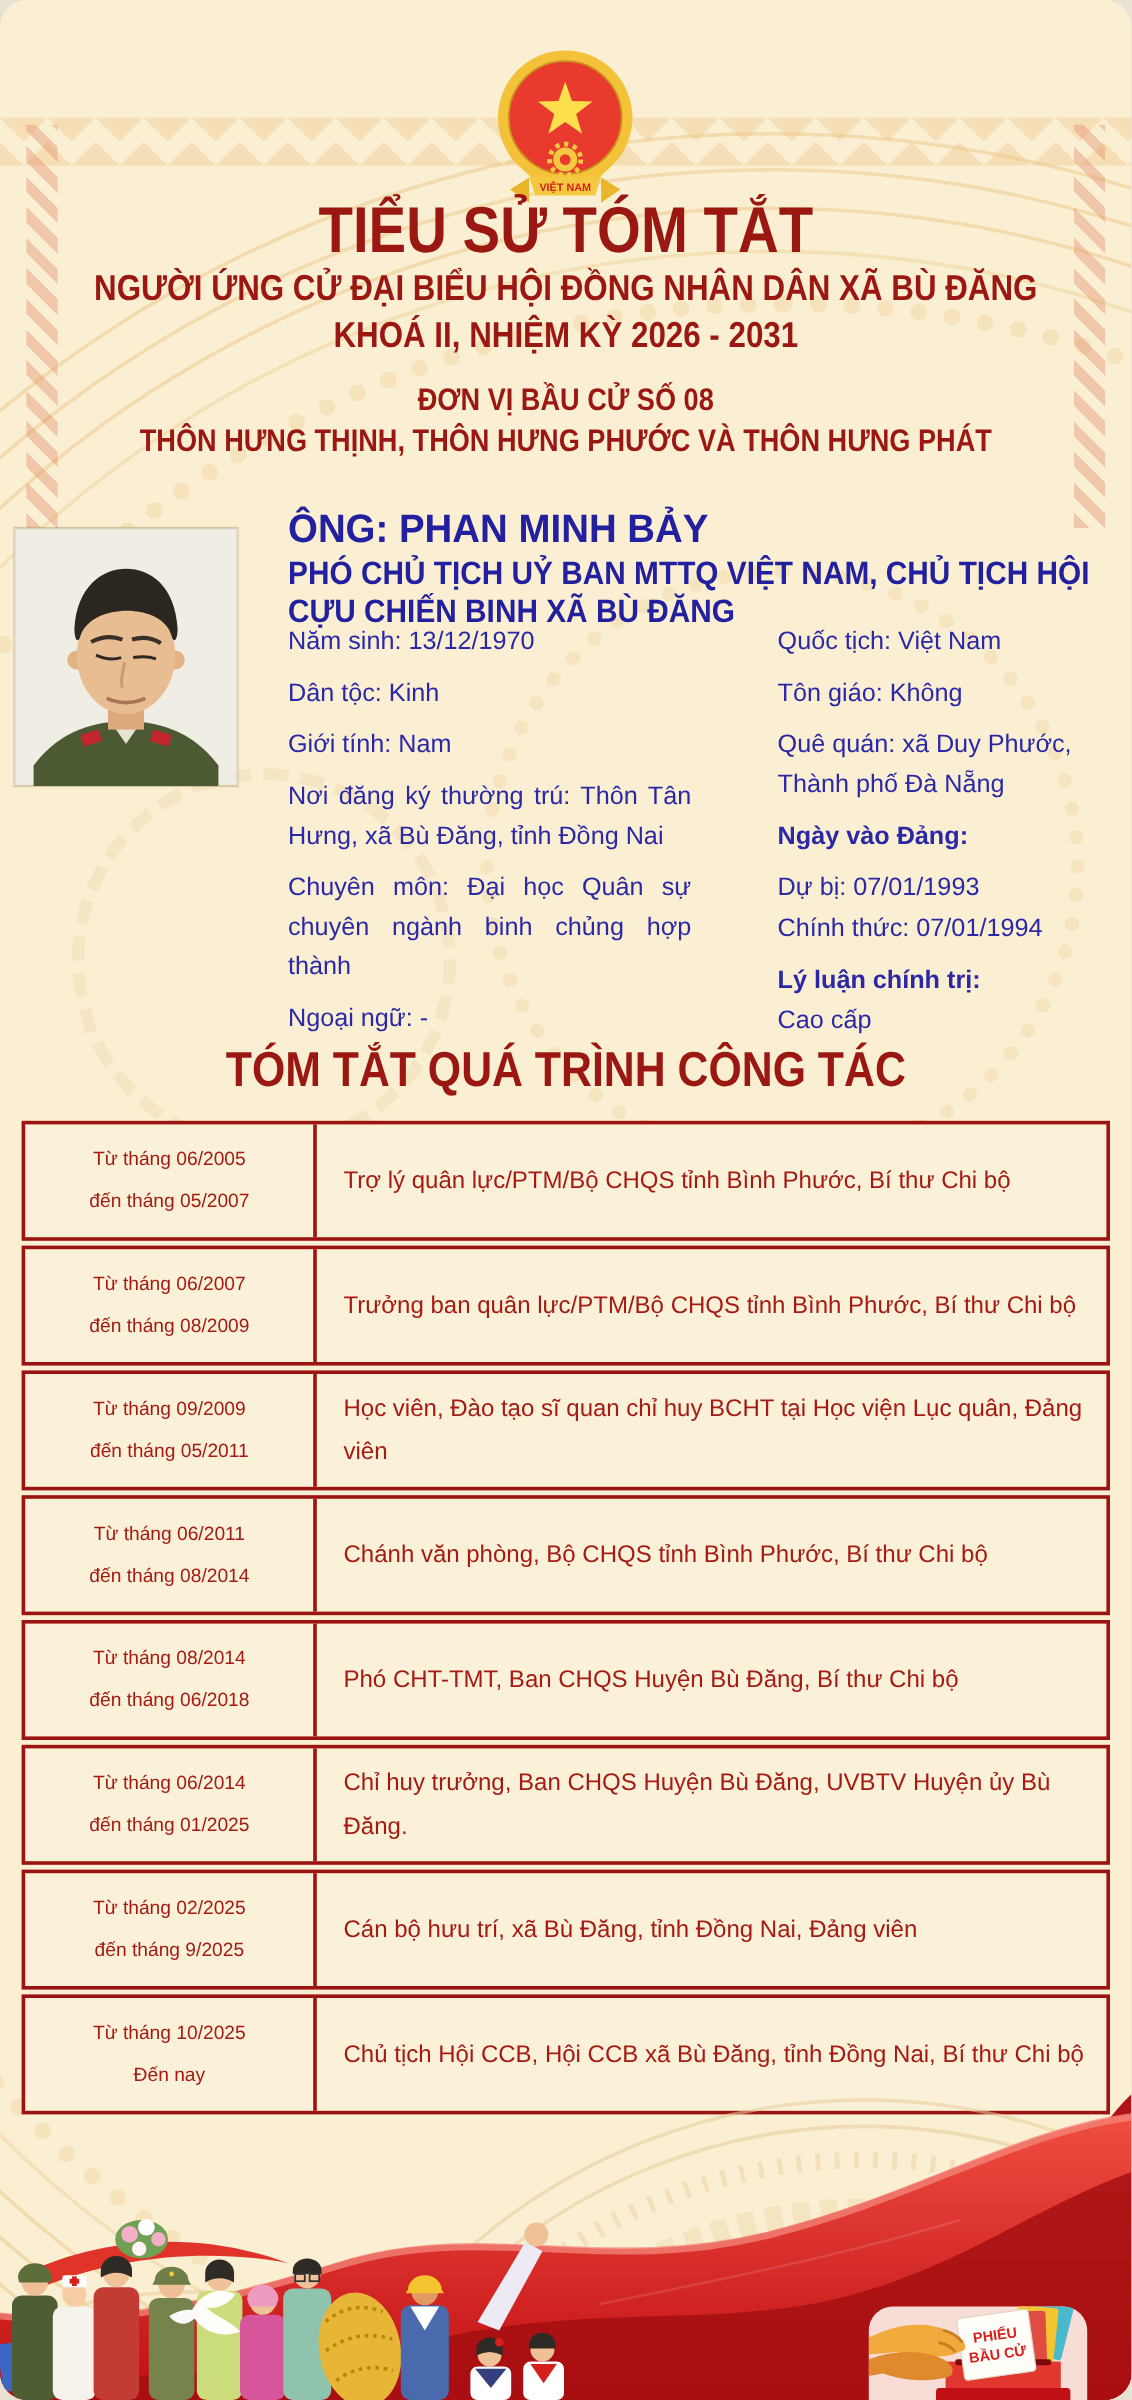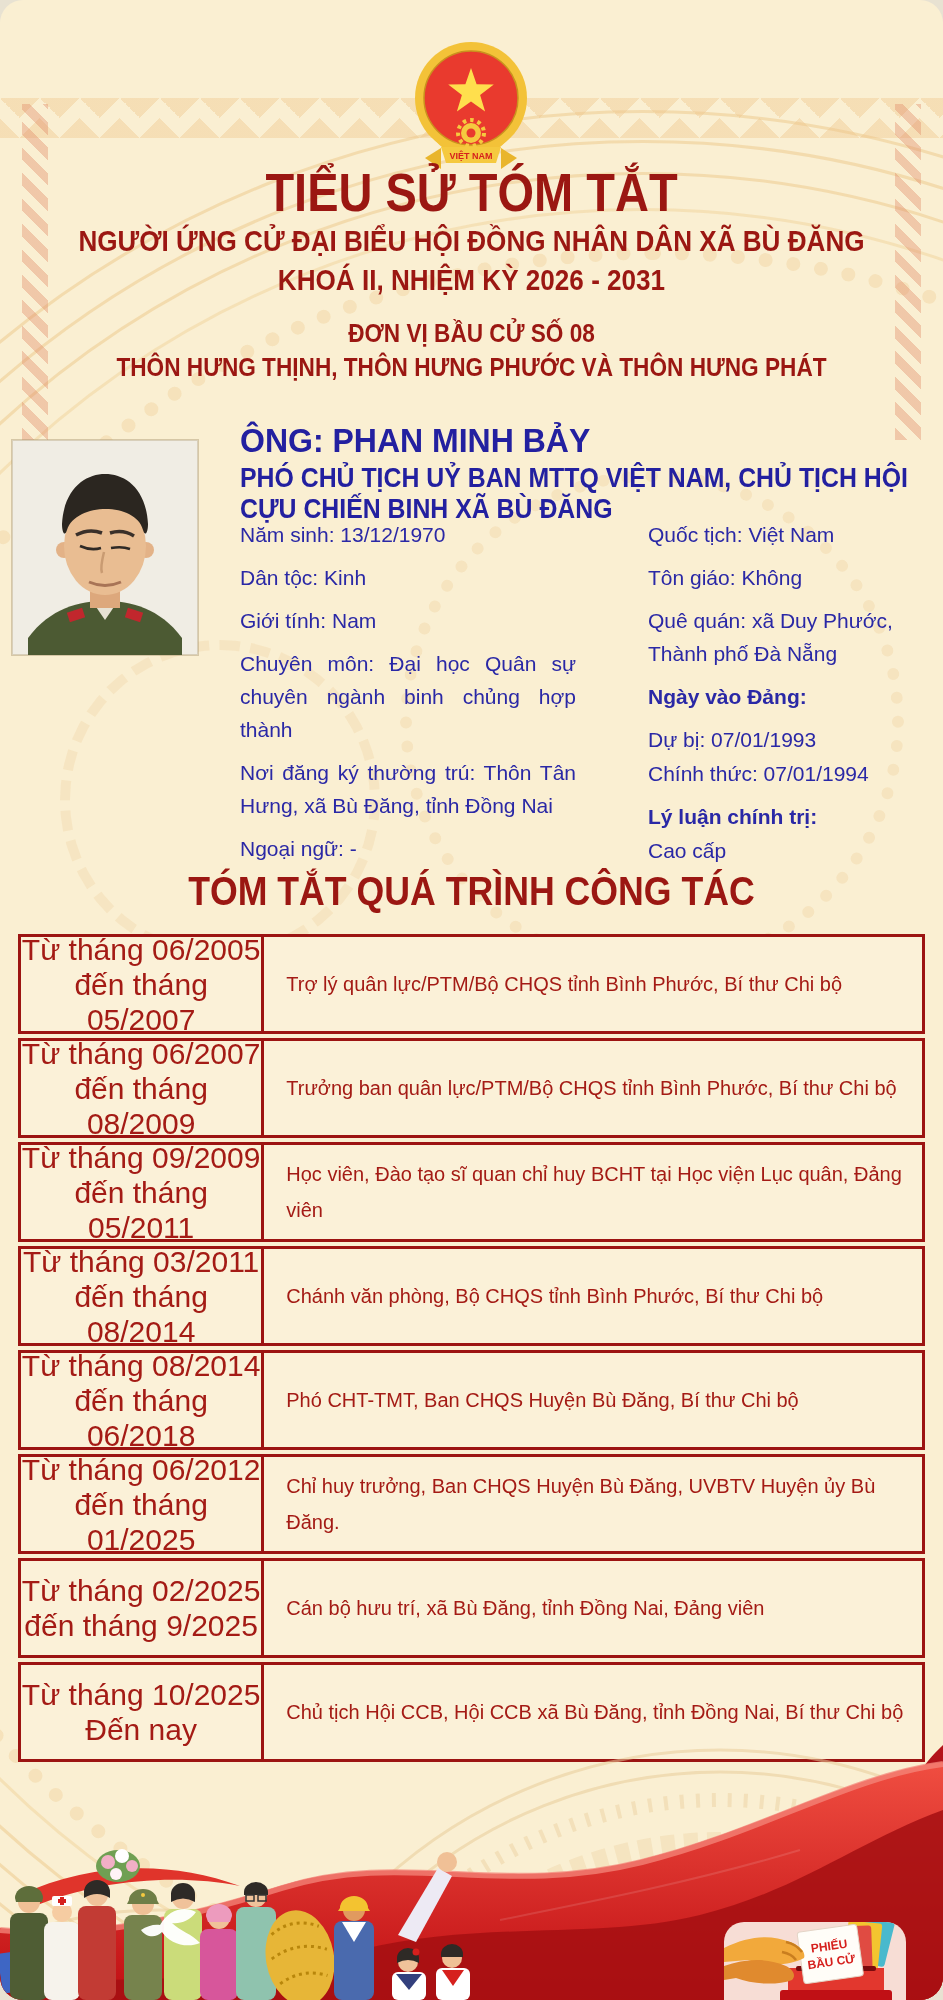--- a/index.html
+++ b/index.html
@@ -44,21 +44,21 @@
   .blue-bold{font-weight:bold;}
   .tight{margin-bottom:1px !important;}
 
   
   .career-title{top:868px;font-size:41px;line-height:46px;}
   .table{position:absolute;left:18px;top:934px;width:907px;}
   .trow{display:flex;box-sizing:border-box;height:100px;margin-bottom:4px;
     border:3px solid #9C1412;background:#FBF1D8;}
   .tcell-left{box-sizing:border-box;width:27%;border-right:3px solid #9C1412;
     display:flex;flex-direction:column;justify-content:center;align-items:center;
-    color:#A41B15;font-size:30px;line-height:35px;text-align:center;}
+    color:#A41B15;font-size:16px;line-height:35px;text-align:center;}
   .tcell-right{flex:1;display:flex;align-items:center;color:#A41B15;font-size:20px;}
   .tcell-right p{margin:0;padding:0 16px 0 22px;line-height:36px;}
 
   
   .footer-svg{position:absolute;left:0;top:1690px;width:943px;height:310px;}
 </style>
 </head>
 <body>
 
 <div class="page">
@@ -119,22 +119,22 @@
   <div class="cand-name">ÔNG: PHAN MINH BẢY</div>
   <div class="cand-pos">
     <div>PHÓ CHỦ TỊCH UỶ BAN MTTQ VIỆT NAM, CHỦ TỊCH HỘI</div>
     <div>CỰU CHIẾN BINH XÃ BÙ ĐĂNG</div>
   </div>
 
   <div class="details col-left">
     <p>Năm sinh: 13/12/1970</p>
     <p>Dân tộc: Kinh</p>
     <p>Giới tính: Nam</p>
+    <p class="just">Nơi đăng ký thường trú: Thôn Tân Hưng, xã Bù Đăng, tỉnh Đồng Nai</p>
     <p class="just">Chuyên môn: Đại học Quân sự chuyên ngành binh chủng hợp thành</p>
-    <p class="just">Nơi đăng ký thường trú: Thôn Tân Hưng, xã Bù Đăng, tỉnh Đồng Nai</p>
     <p>Ngoại ngữ: -</p>
   </div>
   <div class="details col-right">
     <p>Quốc tịch: Việt Nam</p>
     <p>Tôn giáo: Không</p>
     <p>Quê quán: xã Duy Phước, Thành phố Đà Nẵng</p>
     <p class="blue-bold">Ngày vào Đảng:</p>
     <p class="tight">Dự bị: 07/01/1993</p>
     <p>Chính thức: 07/01/1994</p>
     <p class="blue-bold tight">Lý luận chính trị:</p>
@@ -166,39 +166,39 @@
       <div class="tcell-left">
         <div>Từ tháng 09/2009</div>
         <div>đến tháng 05/2011</div>
       </div>
       <div class="tcell-right">
           <p>Học viên, Đào tạo sĩ quan chỉ huy BCHT tại Học viện Lục quân, Đảng viên</p>
         </div>
     </div>
     <div class="trow">
       <div class="tcell-left">
-        <div>Từ tháng 03/2011</div>
+        <div>Từ tháng 06/2011</div>
         <div>đến tháng 08/2014</div>
       </div>
       <div class="tcell-right">
           <p>Chánh văn phòng, Bộ CHQS tỉnh Bình Phước, Bí thư Chi bộ</p>
         </div>
     </div>
     <div class="trow">
       <div class="tcell-left">
         <div>Từ tháng 08/2014</div>
         <div>đến tháng 06/2018</div>
       </div>
       <div class="tcell-right">
           <p>Phó CHT-TMT, Ban CHQS Huyện Bù Đăng, Bí thư Chi bộ</p>
         </div>
     </div>
     <div class="trow">
       <div class="tcell-left">
-        <div>Từ tháng 06/2012</div>
+        <div>Từ tháng 06/2014</div>
         <div>đến tháng 01/2025</div>
       </div>
       <div class="tcell-right">
           <p>Chỉ huy trưởng, Ban CHQS Huyện Bù Đăng, UVBTV Huyện ủy Bù Đăng.</p>
         </div>
     </div>
     <div class="trow">
       <div class="tcell-left">
         <div>Từ tháng 02/2025</div>
         <div>đến tháng 9/2025</div>

